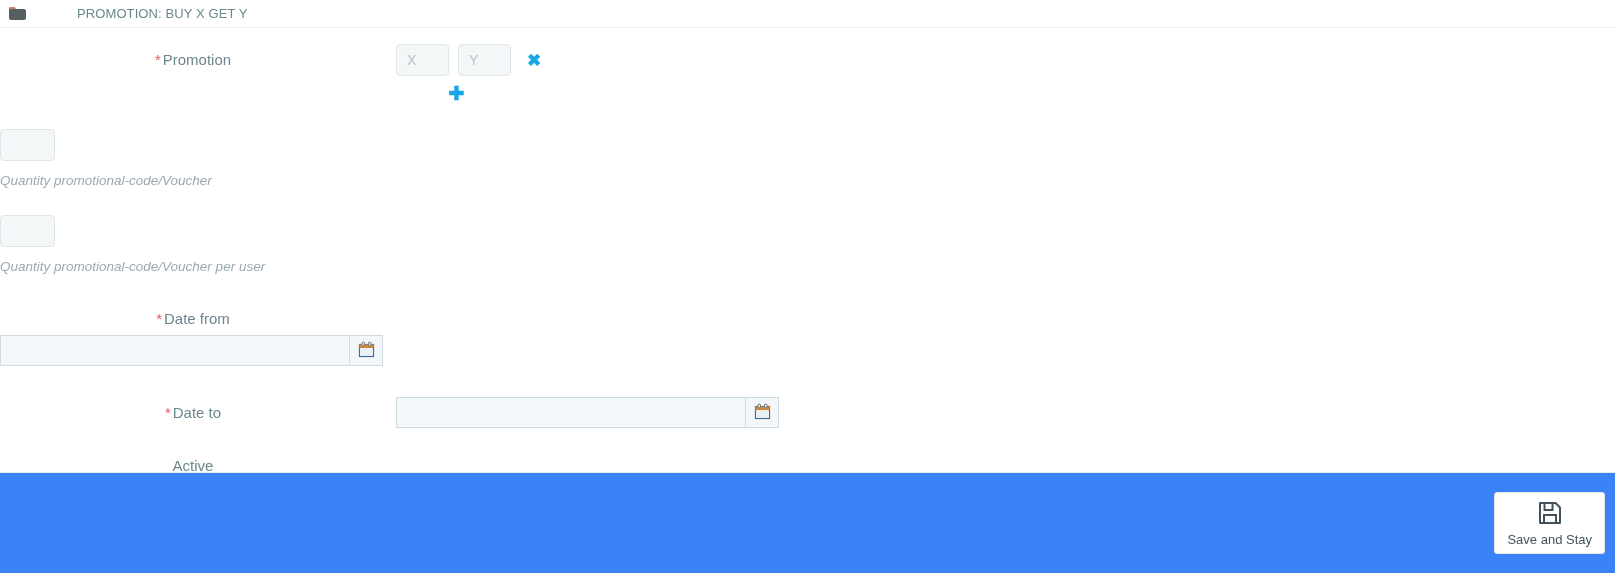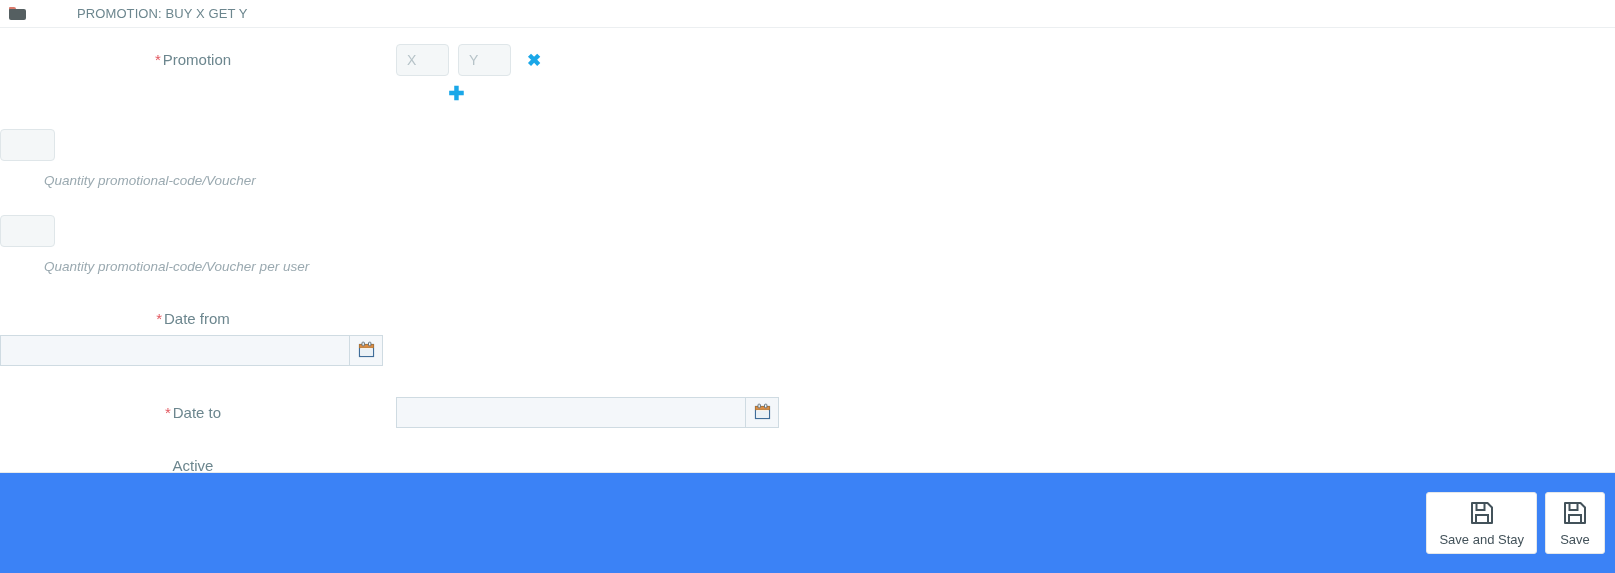--- a/index.html
+++ b/index.html
@@ -142,21 +142,20 @@
     font-weight: 700;
     width: 18px; height: 18px;
   }
 
   .help-text {
     font-style: italic;
     font-size: 13.5px;
     color: #9aa9b0;
     margin-top: 12px;
     line-height: 1.2;
-    margin-left: 44px;
   }
 
   
   .input-group {
     display: flex;
     width: 383px;
   }
   .input-group .date-inp {
     flex: 1 1 auto;
     height: 31px;
@@ -347,23 +346,13 @@
   <button class="btn-save">
     <span class="floppy">
       <svg width="26" height="26" viewBox="0 0 26 26" xmlns="http://www.w3.org/2000/svg">
         <path d="M3 3 h15.5 L23 7.5 V23 H3 Z" fill="none" stroke="#43525a" stroke-width="2" stroke-linejoin="round"></path>
         <rect x="7.5" y="3" width="8" height="7" fill="none" stroke="#43525a" stroke-width="2"></rect>
         <rect x="7" y="15" width="12" height="8" fill="none" stroke="#43525a" stroke-width="2"></rect>
       </svg>
     </span>
     <span>Save and Stay</span>
   </button>
-  <button class="btn-save">
-    <span class="floppy">
-      <svg width="26" height="26" viewBox="0 0 26 26" xmlns="http://www.w3.org/2000/svg">
-        <path d="M3 3 h15.5 L23 7.5 V23 H3 Z" fill="none" stroke="#43525a" stroke-width="2" stroke-linejoin="round"></path>
-        <rect x="7.5" y="3" width="8" height="7" fill="none" stroke="#43525a" stroke-width="2"></rect>
-        <rect x="7" y="15" width="12" height="8" fill="none" stroke="#43525a" stroke-width="2"></rect>
-      </svg>
-    </span>
-    <span>Save</span>
-  </button>
 </div>
 
 </body></html>

